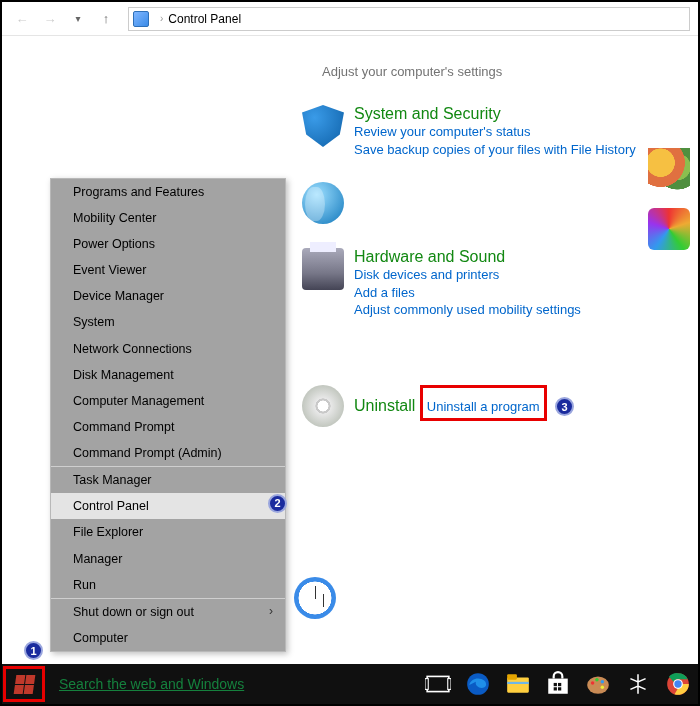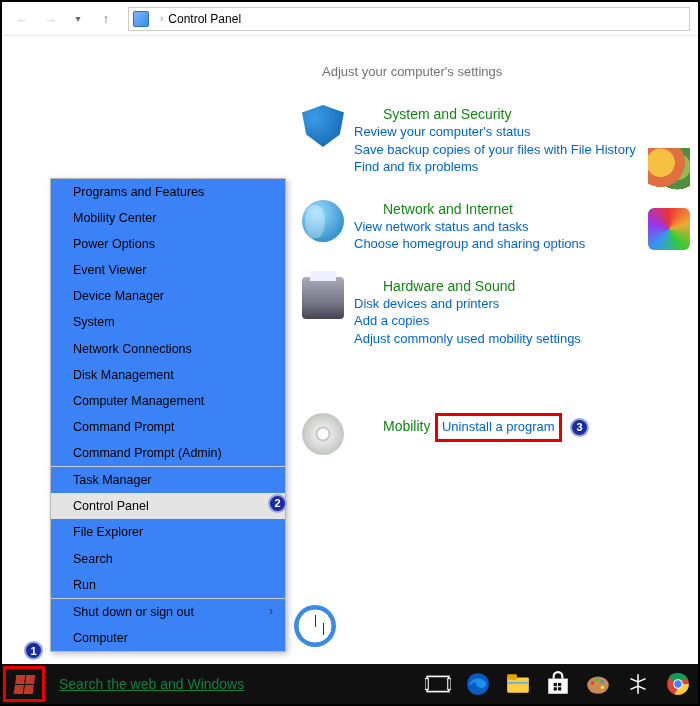--- a/index.html
+++ b/index.html
@@ -10,27 +10,27 @@
   .nav-btn.dis{color:#ccc;}
   .addr-box{flex:1;height:24px;border:1px solid #ccc;background:#fff;display:flex;align-items:center;padding:0 4px;margin-left:6px;font-size:12px;}
   .addr-box .ico{width:16px;height:16px;background:linear-gradient(135deg,#7fb6ff,#3a8be8);border:1px solid #2d6fb8;margin-right:6px;border-radius:2px;}
   .addr-box .sep{margin:0 5px;color:#999;font-size:10px;}
   
   .content{position:absolute;top:34px;left:0;right:0;bottom:40px;padding:28px 10px 10px 300px;}
   .heading{color:#737373;font-size:13px;margin-bottom:26px;margin-left:20px;}
   .row{display:flex;margin-bottom:24px;}
   .cat-ico{width:42px;height:42px;margin-right:10px;flex:none;}
   .cat-body{flex:1;}
-  .cat-title{color:#128812;font-size:14px;margin-bottom:3px;margin-left:29px;}
+  .cat-title{color:#128812;font-size:16px;margin-bottom:3px;}
   .lnk{display:block;color:#0066cc;font-size:13px;line-height:1.35;text-decoration:none;}
   .side-ico{width:42px;height:42px;position:absolute;right:8px;}
-  .callout{border:3px solid #e80000;display:inline-block;padding:1px 4px 3px;}
+  .callout{border:3px solid #e80000;display:inline-block;padding:9px 4px 3px;}
   .num-badge{width:19px;height:19px;border-radius:50%;background:#1a2b9e;border:2px solid #9aa6de;color:#fff;font-weight:bold;font-size:11px;display:inline-flex;align-items:center;justify-content:center;}
   
-  .ctx{position:absolute;left:48px;bottom:52px;width:236px;background:#3b82f6;border:1px solid #b8b8b8;box-shadow:2px 2px 6px rgba(0,0,0,.25);font-size:12.5px;}
+  .ctx{position:absolute;left:48px;bottom:52px;width:236px;background:#a3a3a3;border:1px solid #b8b8b8;box-shadow:2px 2px 6px rgba(0,0,0,.25);font-size:12.5px;}
   .ctx .it{padding:4px 14px 4px 22px;position:relative;line-height:1.45;}
   .ctx .it:hover,.ctx .it.hl{background:#e4e4e4;}
   .ctx hr{border:none;border-top:1px solid #cfcfcf;margin:0;}
   .ctx .arrow{position:absolute;right:12px;top:4px;font-size:12px;color:#333;}
   
   .tbar{position:absolute;left:0;right:0;bottom:0;height:40px;background:#101010;display:flex;align-items:center;color:#ccc;}
   .start{width:42px;height:36px;display:flex;align-items:center;justify-content:center;margin-left:1px;}
   .start-hl{border:3px solid #e80000;}
   .winlogo{display:grid;grid-template-columns:9px 9px;grid-template-rows:9px 9px;gap:1px;transform:skewX(-8deg);}
   .winlogo span{background:#c0392b;}
@@ -69,50 +69,44 @@
 
 <div class="content">
   <div class="heading">Adjust your computer's settings</div>
 
   <div class="row">
     <div class="cat-ico shield"></div>
     <div class="cat-body">
       <a class="cat-title">System and Security</a>
       <a class="lnk">Review your computer's status</a>
       <a class="lnk">Save backup copies of your files with File History</a>
-      <a class="lnk">Find and fix problems</a>
     </div>
   </div>
   <div class="side-ico users" style="top:112px"></div>
 
   <div class="row">
     <div class="cat-ico globe"></div>
-    <div class="cat-body">
-      <a class="cat-title">Network and Internet</a>
-      <a class="lnk">View network status and tasks</a>
-      <a class="lnk">Choose homegroup and sharing options</a>
-    </div>
   </div>
   <div class="side-ico palette" style="top:172px"></div>
 
   <div class="row">
     <div class="cat-ico printer"></div>
     <div class="cat-body">
       <a class="cat-title">Hardware and Sound</a>
       <a class="lnk">Disk devices and printers</a>
-      <a class="lnk">Add a copies</a>
+      <a class="lnk">Add a files</a>
       <a class="lnk">Adjust commonly used mobility settings</a>
     </div>
   </div>
   <div class="side-ico clock" style="top:234px"></div>
 
   <div class="row" style="margin-bottom:10px;">
     <div class="cat-ico disc"></div>
     <div class="cat-body">
-      <a class="cat-title">Mobility</a>
+      <a class="cat-title">Uninstall</a>
       <span class="callout">
         <a class="lnk" style="display:inline">Uninstall a program</a>
       </span>
       <span class="num-badge" style="margin-left:4px;vertical-align:middle;">3</span>
     </div>
   </div>
 
 </div>
 
 <div class="ctx">
@@ -127,21 +121,21 @@
   <div class="it">Computer Management</div>
   <div class="it">Command Prompt</div>
   <div class="it">Command Prompt (Admin)</div>
   <hr>
   <div class="it">Task Manager</div>
   <div class="it hl" style="position:relative;">
     <span>Control Panel</span>
     <span class="num-badge" style="position:absolute;right:-2px;top:1px;">2</span>
   </div>
   <div class="it">File Explorer</div>
-  <div class="it">Search</div>
+  <div class="it">Manager</div>
   <div class="it">Run</div>
   <hr>
   <div class="it">
     <span>Shut down or sign out</span>
     <span class="arrow">›</span>
   </div>
   <div class="it">Computer</div>
 </div>
 
 <span class="num-badge b1">1</span>

